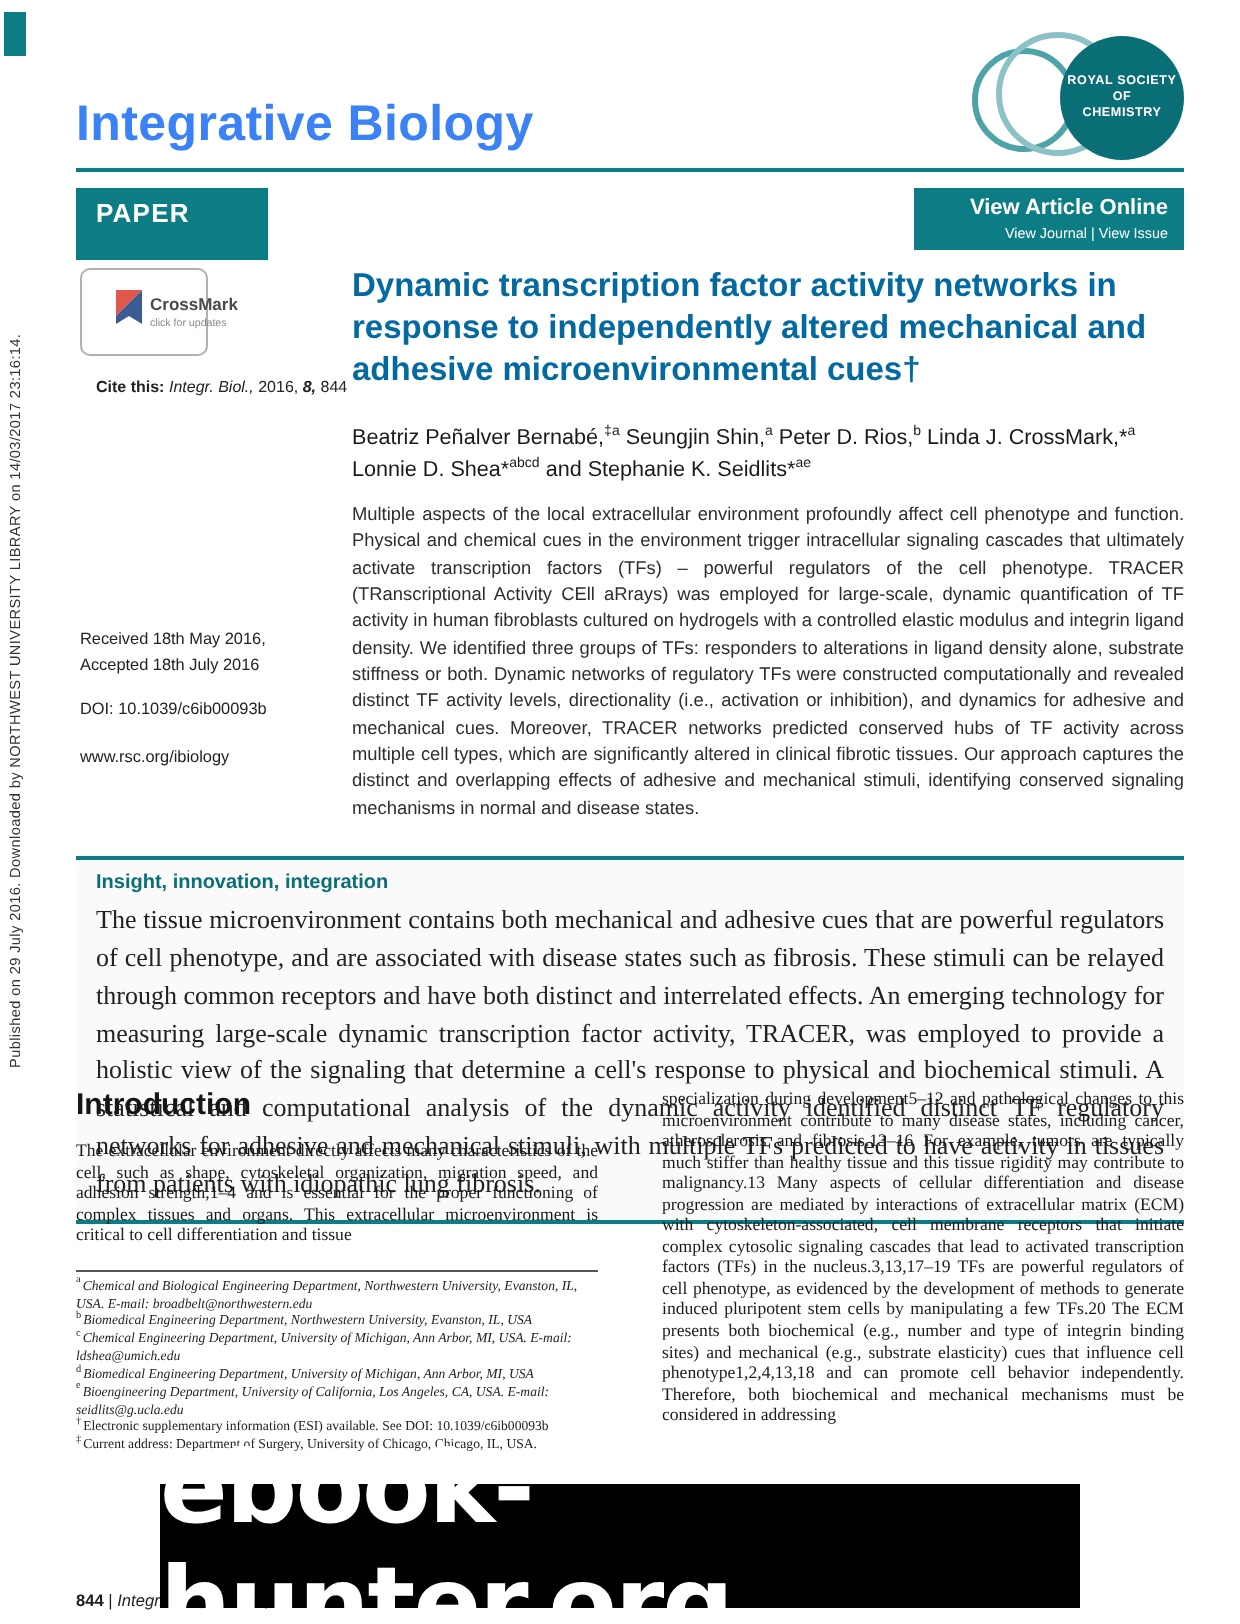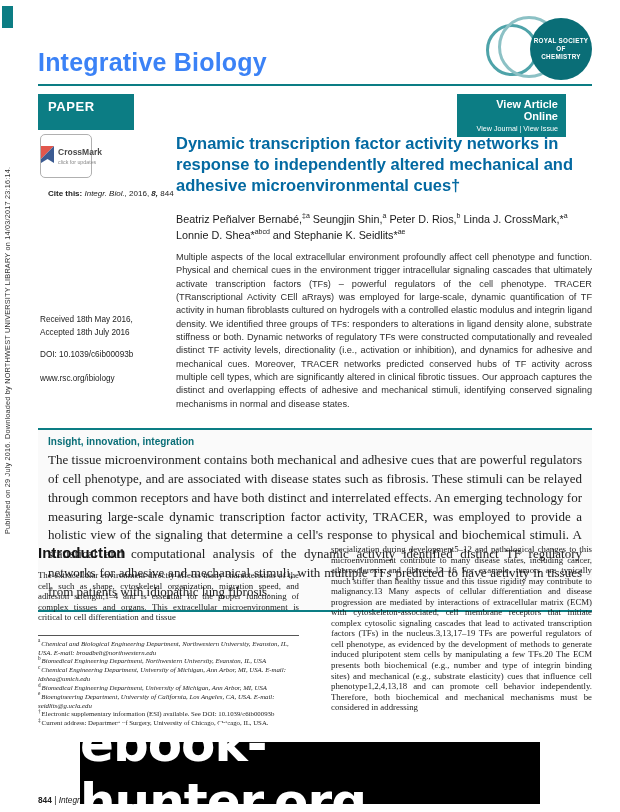--- a/index.html
+++ b/index.html
@@ -18,27 +18,27 @@
   .rsc-ring{position:absolute;border-radius:50%;}
   .rsc-ring.r1{left:0;top:12px;width:52px;height:52px;border:3px solid #4ea3a9;}
   .rsc-ring.r2{left:12px;top:4px;width:62px;height:62px;border:3px solid #8cc1c5;}
   .rsc-core{position:absolute;right:0;top:6px;width:62px;height:62px;border-radius:50%;
             background:var(--teal-dark,#0a6e77);color:#fff;display:flex;flex-direction:column;
             align-items:center;justify-content:center;text-align:center;line-height:1.25;}
   .rsc-core .rl{font-size:6.3px;font-weight:bold;letter-spacing:0.3px;}
 
   .paper-badge{position:absolute;left:38px;top:94px;width:96px;height:36px;background:var(--accent-teal,#0c7d84);
                color:#fff;font-size:13px;font-weight:bold;line-height:25px;padding-left:10px;letter-spacing:0.6px;}
-  .view-badge{position:absolute;left:457px;top:94px;width:109px;background:var(--accent-teal,#0c7d84);
+  .view-badge{position:absolute;left:457px;top:94px;width:135px;background:var(--accent-teal,#0c7d84);
               color:#fff;text-align:right;padding:4px 8px 4px;cursor:pointer;}
   .view-badge .vb1{font-size:11px;font-weight:bold;}
   .view-badge .vb2{font-size:7.2px;margin-top:2px;}
 
-  .crossmark{position:absolute;left:40px;top:134px;width:52px;height:44px;border:1px solid #b0b0b0;
-             border-radius:5px;display:flex;align-items:center;padding:4px 0;gap:4px;background:#fff;cursor:pointer;}
+  .crossmark{position:absolute;left:40px;top:134px;width:64px;height:44px;border:1px solid #b0b0b0;
+             border-radius:5px;display:flex;align-items:center;padding:4px 17px;gap:4px;background:#fff;cursor:pointer;}
   .cm-name{font-size:8.5px;font-weight:bold;color:#4a4a4a;}
   .cm-sub{font-size:5.3px;color:#8a8a8a;margin-top:2px;}
 
   .cite{position:absolute;left:48px;top:188px;width:132px;font-size:8px;line-height:1.5;color:#222;}
   .cite-b{font-weight:bold;}
   .cite-i{font-style:italic;}
   .cite-bi{font-weight:bold;font-style:italic;}
 
   .dates{position:absolute;left:40px;top:314px;font-size:8.2px;line-height:1.55;color:#222;}
   .doi{position:absolute;left:40px;top:350px;font-size:8.2px;color:#222;}

